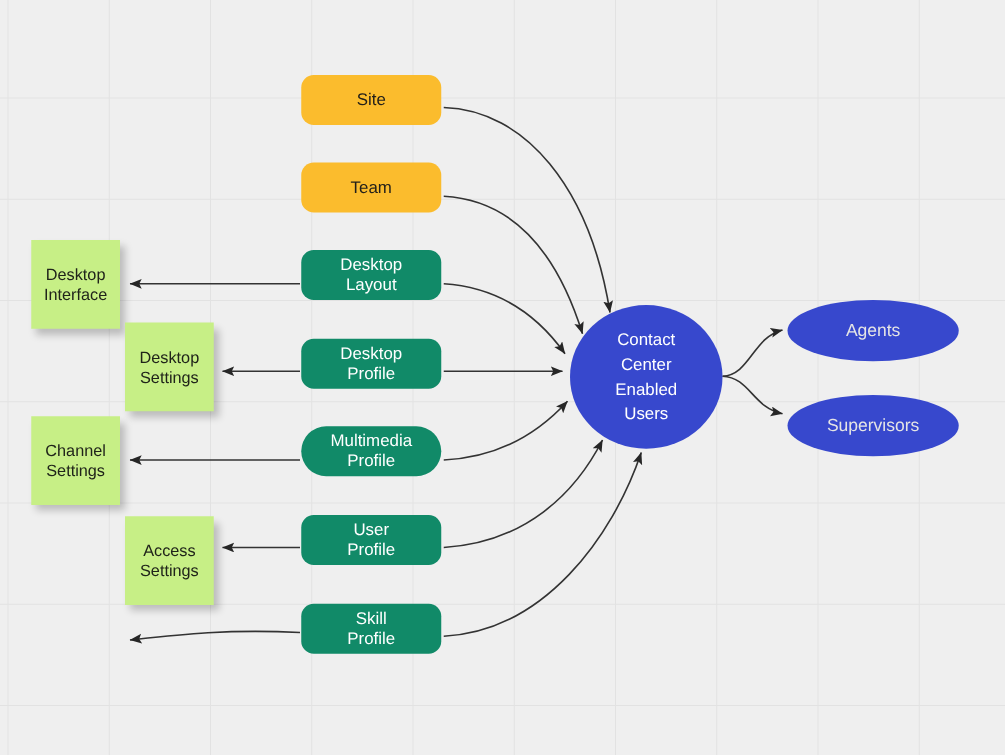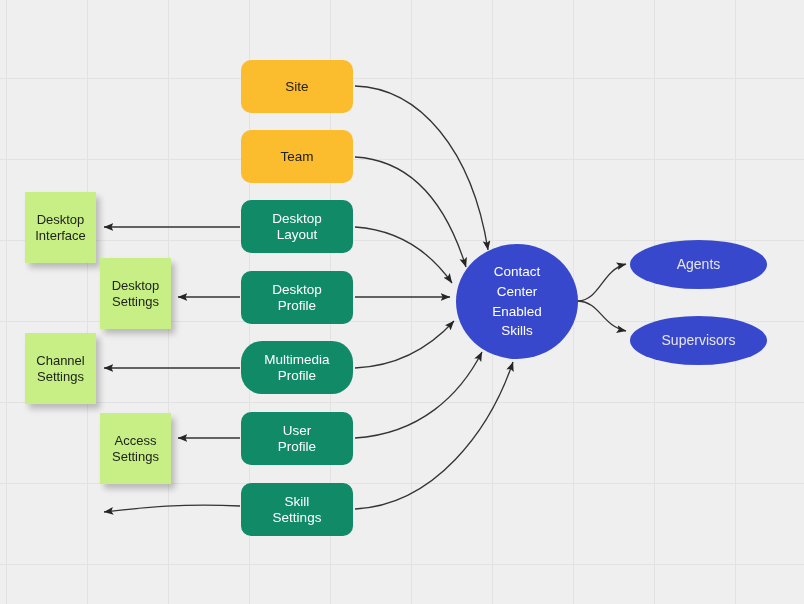--- a/index.html
+++ b/index.html
@@ -38,21 +38,21 @@
     align-items: center;
     justify-content: center;
     text-align: center;
     box-sizing: border-box;
     line-height: 1.18;
     white-space: pre-line;
   }
   
   .rrect {
     width: 112px;
-    height: 53px;
+    height: 40px;
     border-radius: 10px;
     font-size: 13.5px;
   }
   .rrect.amber {
     background: #fbbc2d;
     color: #23201a;
   }
   .rrect.teal {
     background: #118a68;
     color: #ffffff;
@@ -135,37 +135,37 @@
   <div class="node rrect teal" style="left:241px; top:271px;">Desktop
 Profile</div>
 
   <div class="node rrect teal" style="left:241px; top:341px;border-radius:21px;">Multimedia
 Profile</div>
 
   <div class="node rrect teal" style="left:241px; top:412px;">User
 Profile</div>
 
   <div class="node rrect teal" style="left:241px; top:483px;">Skill
-Settings</div>
+Profile</div>
 
   <div class="node sticky" style="left:25px; top:192px;">Desktop
 Interface</div>
 
   <div class="node sticky" style="left:100px; top:258px;">Desktop
 Settings</div>
 
   <div class="node sticky" style="left:25px; top:333px;">Channel
 Settings</div>
 
   <div class="node sticky" style="left:100px; top:413px;">Access
 Settings</div>
 
 
   <div class="node circle" style="left:456px; top:244px;">Contact
 Center
 Enabled
-Skills</div>
+Users</div>
 
   <div class="node ellipse" style="left:630px; top:240px;">Agents</div>
 
   <div class="node ellipse" style="left:630px; top:316px;">Supervisors</div>
 
 </div>
 
 </body></html>

